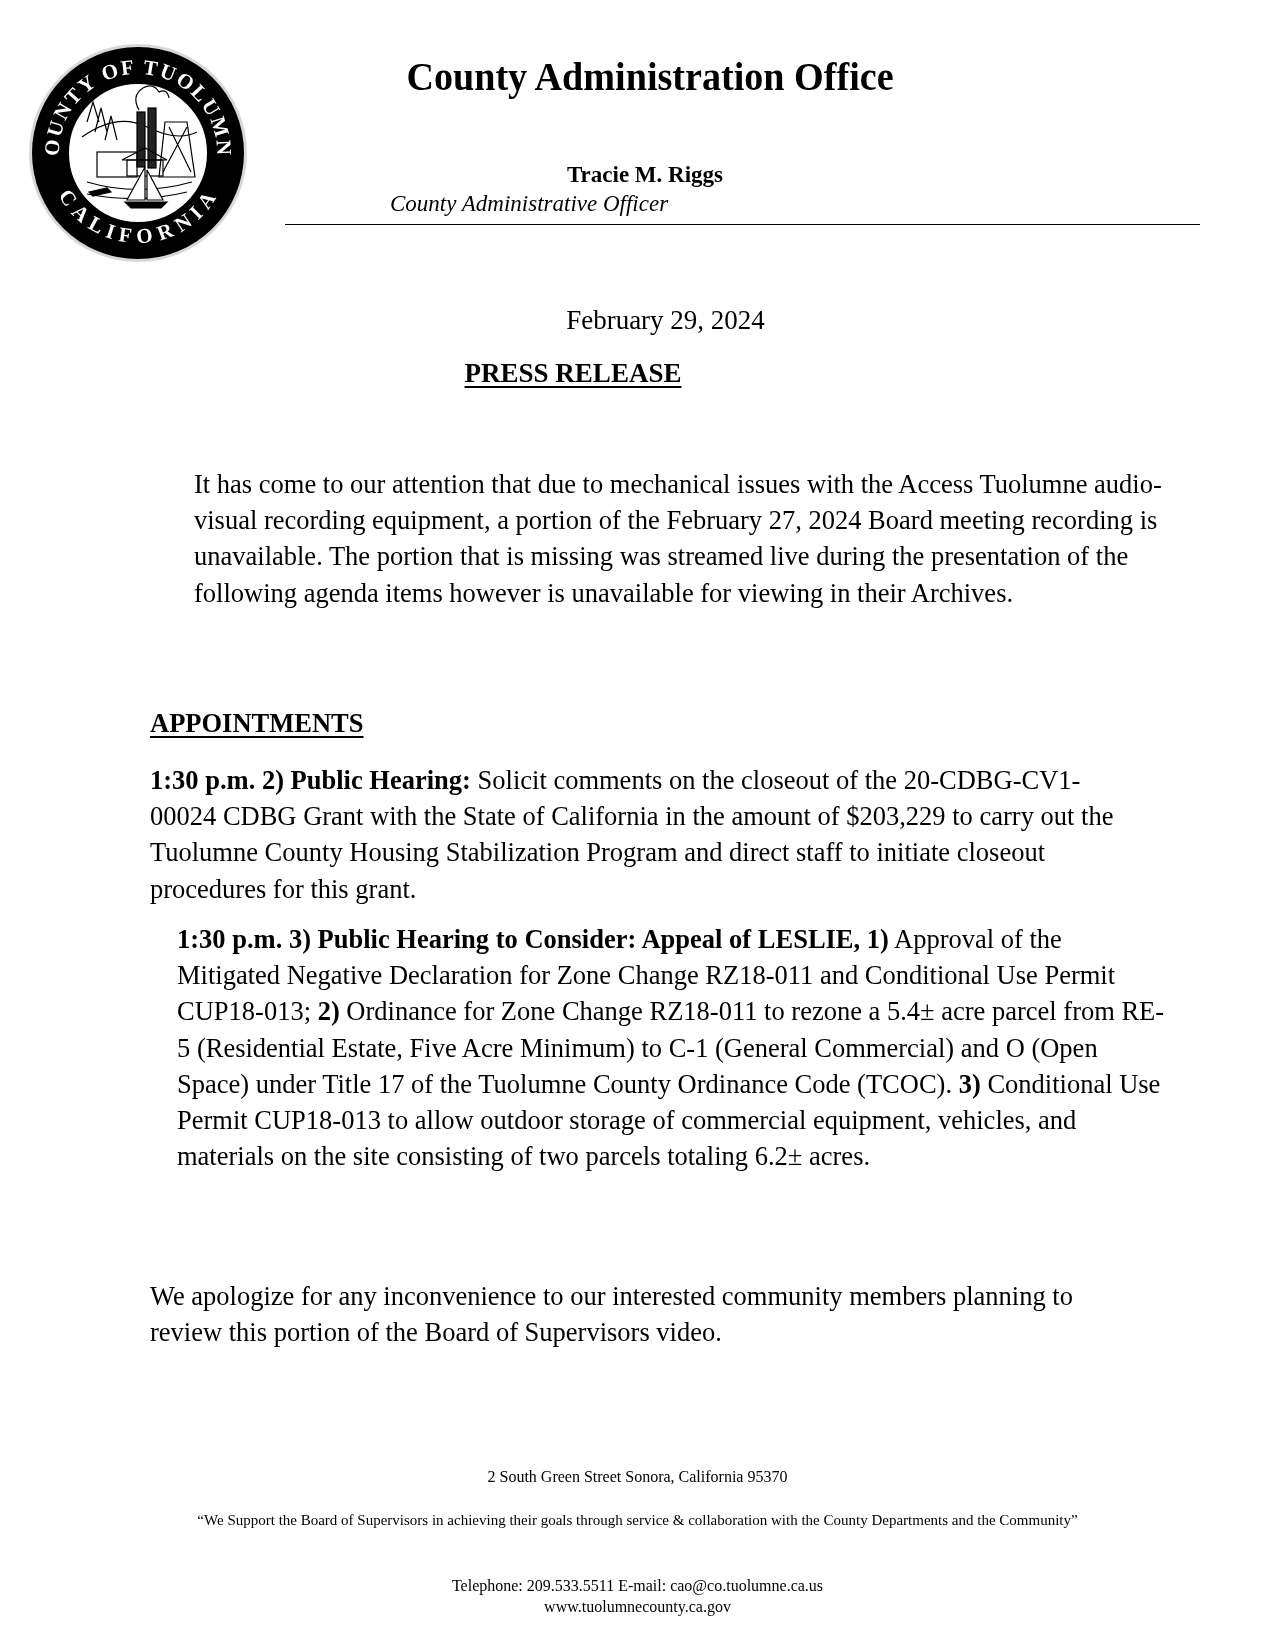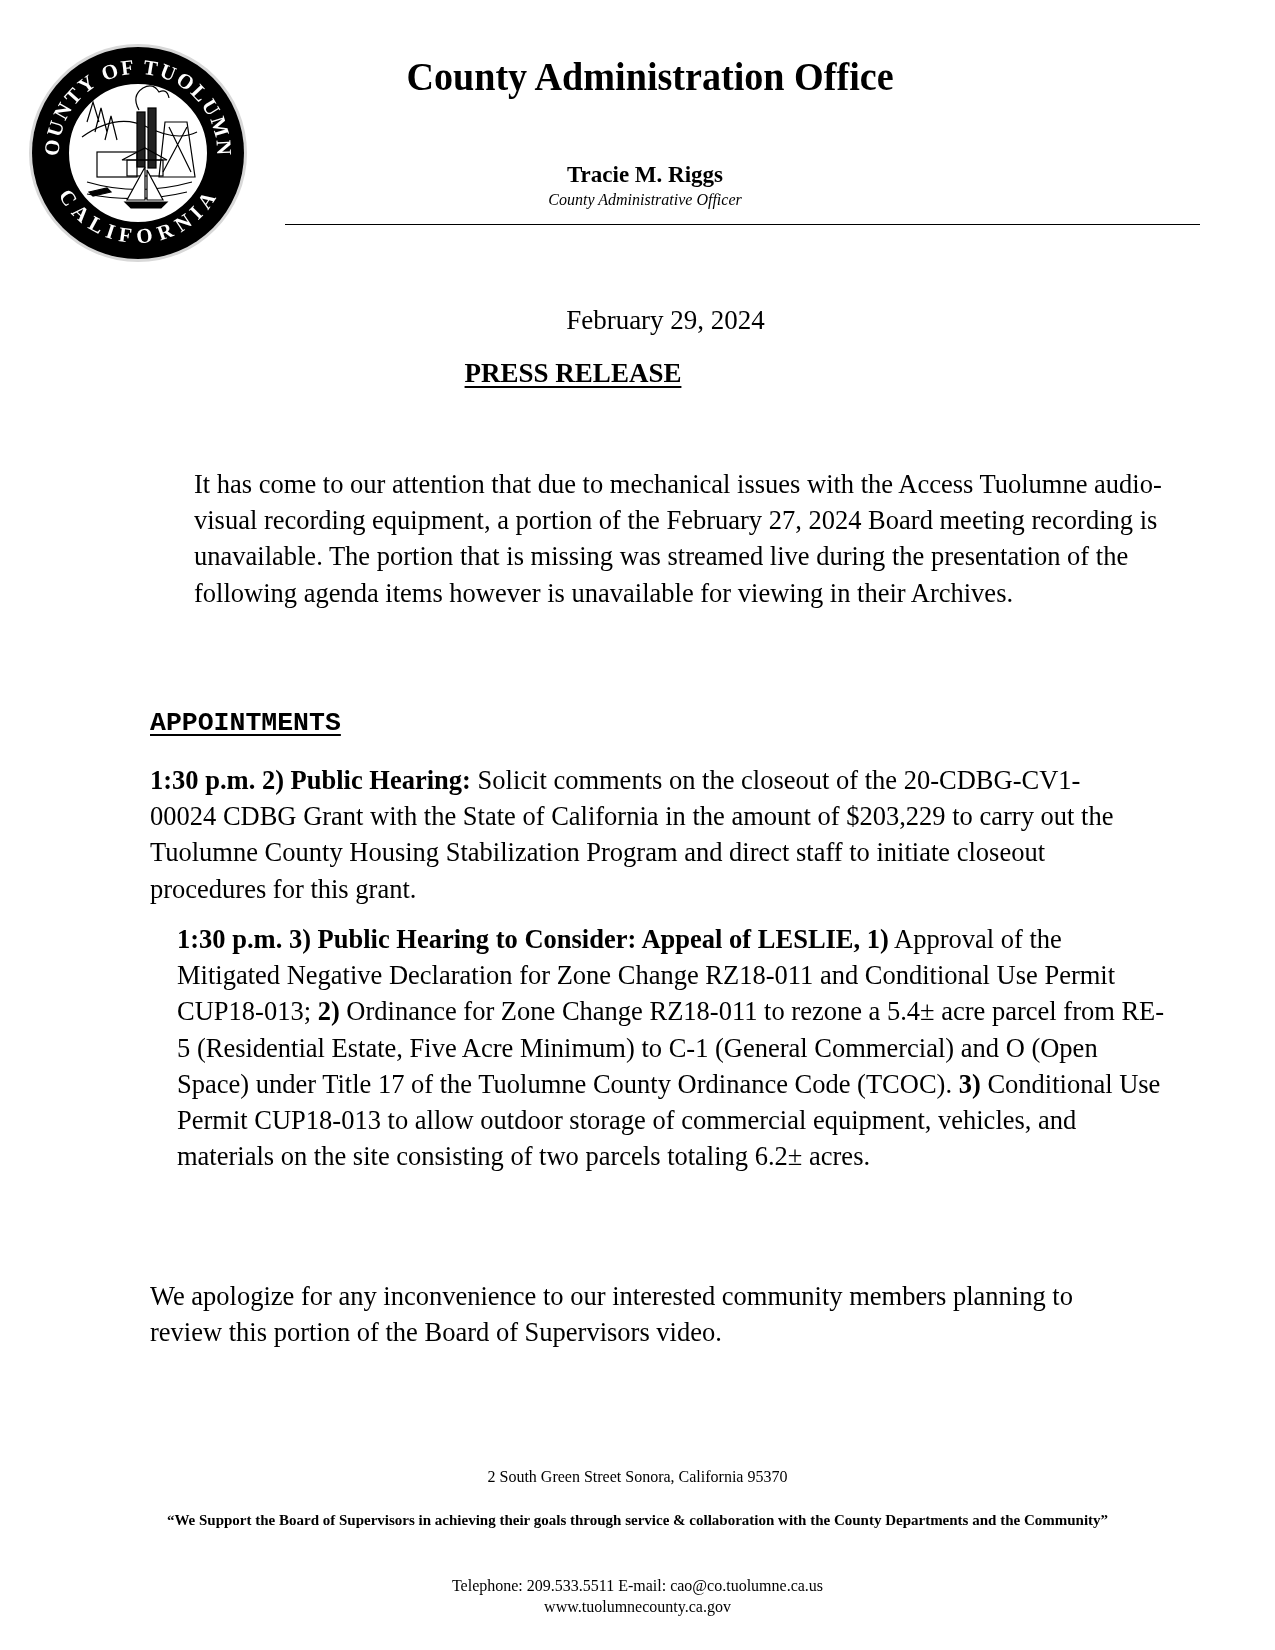--- a/index.html
+++ b/index.html
@@ -3,33 +3,33 @@
 <meta charset="utf-8">
 <style>
   html, body { margin:0; padding:0; background:#ffffff; }
   body { width:1275px; height:1650px; position:relative; overflow:hidden;
          font-family:"Liberation Serif", "DejaVu Serif", serif; color:#000; }
   .abs { position:absolute; }
   .seal { left:27px; top:42px; width:222px; height:222px; }
   .title { left:280px; width:740px; top:52px; text-align:center;
            font-size:41px; font-weight:bold; letter-spacing:0px; transform:scaleX(0.93); transform-origin:center; }
   .officer-name { left:390px; width:510px; top:162px; text-align:center; font-size:23px; font-weight:bold; }
-  .officer-title { left:390px; width:510px; top:191px; text-align:center; font-size:16px; font-style:italic; }
+  .officer-title { left:390px; width:510px; top:191px; text-align:left; font-size:23px; font-style:italic; }
   .rule { left:285px; width:915px; top:224px; height:0; border-top:1.5px solid #000; }
   .date { left:0; width:1275px; top:305px; text-align:center; font-size:27px;padding-left:28px; }
   .release { left:0; width:1146px; top:358px; text-align:center; font-size:27px; font-weight:bold; }
   .release span { text-decoration:underline; text-decoration-thickness:2px; text-underline-offset:4px; }
   .para { left:150px; width:990px; font-size:26.5px; line-height:36.2px; }
   .p1 { top:466px;margin-left:44px; }
-  .appt-head { left:150px; top:708px; font-size:26.5px; font-weight:bold;font-family:Liberation Mono, monospace; }
+  .appt-head { left:150px; top:708px; font-size:26.5px; font-weight:bold; }
   .appt-head span { text-decoration:underline; text-decoration-thickness:2px; text-underline-offset:4px; }
   .item1 { top:762px; }
   .item2 { top:921px;margin-left:27px; }
   .apology { top:1278px; }
-  .footer-quote { left:0; width:1275px; top:1512px; text-align:center; font-size:15px;font-weight:bold; }
+  .footer-quote { left:0; width:1275px; top:1512px; text-align:center; font-size:15px; }
   .footer-line { left:0; width:1275px; text-align:center; font-size:16px; }
   .f1 { top:1468px; } .f2 { top:1577px; } .f3 { top:1598px; }
   b { font-weight:bold; }
 </style>
 </head>
 <body>
 
 <div class="abs seal">
   <svg width="222" height="222" viewBox="0 0 222 222">
     <defs>

